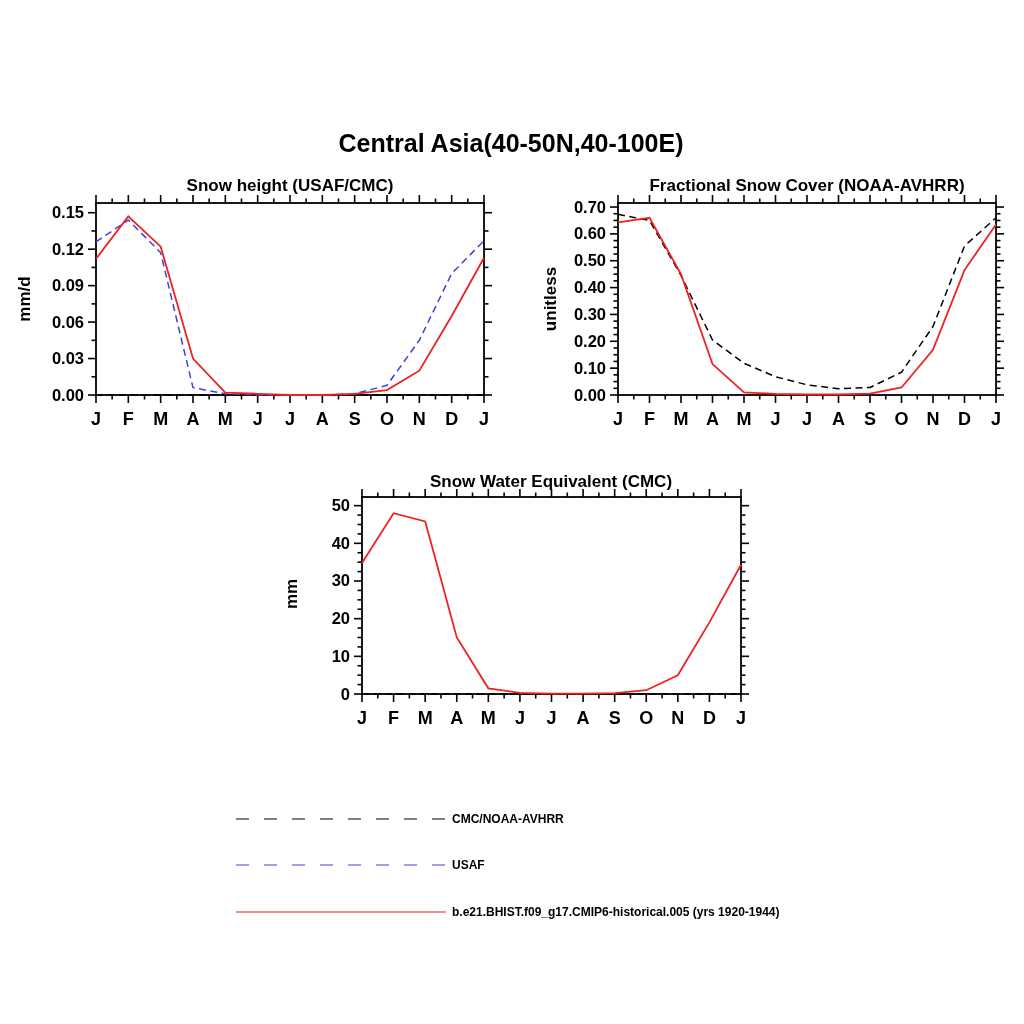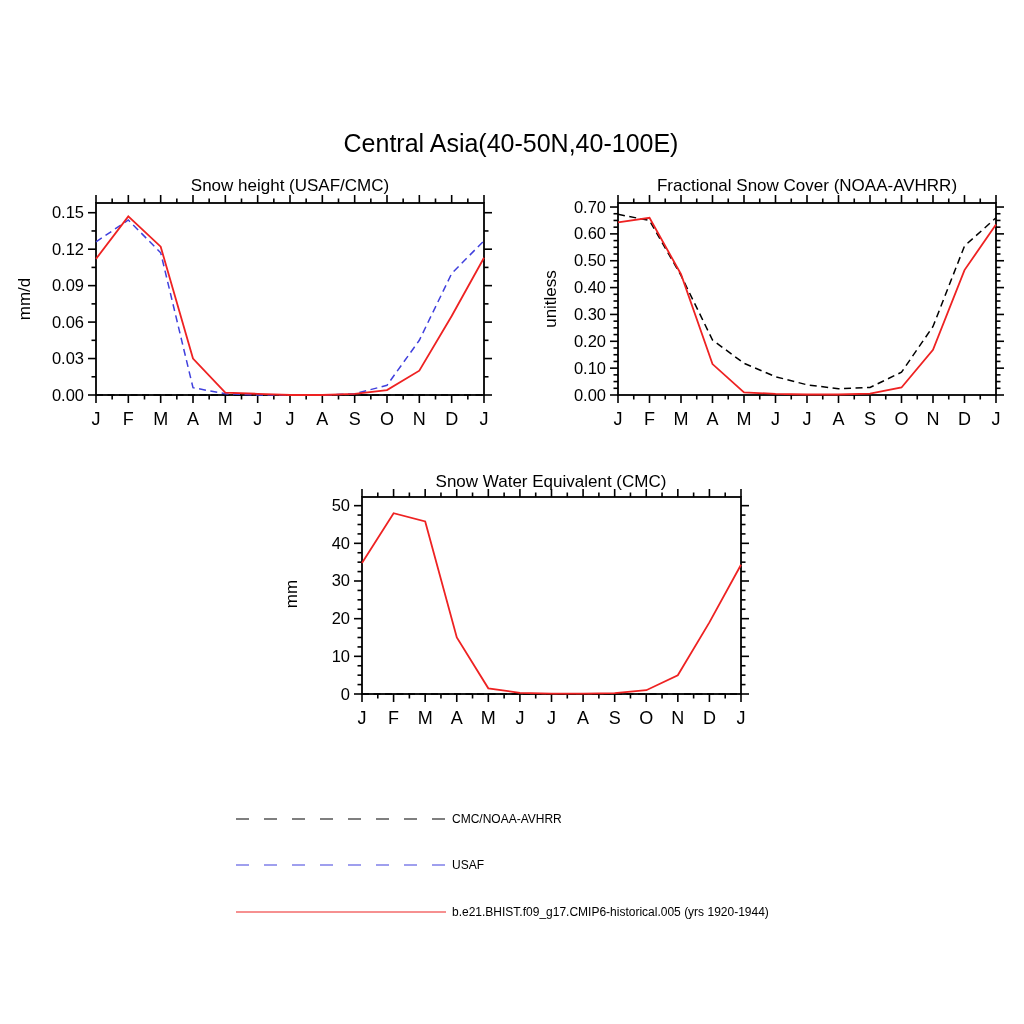--- a/index.html
+++ b/index.html
@@ -1,17 +1,17 @@
 <!DOCTYPE html>
 <html><head>
 <meta charset="utf-8">
 <style>
   html,body{margin:0;padding:0;background:#ffffff;}
   .figure{position:relative;width:1024px;height:1024px;background:#ffffff;
-          font-family:"Liberation Sans", sans-serif;overflow:hidden;}
+          font-family:"Liberation Sans", sans-serif;overflow:hidden;font-weight:bold;}
   svg{position:absolute;left:0;top:0;}
   svg text{fill:#000;}
   .maintitle{font-size:25px;}
   .ptitle{font-size:17px;}
   .ylab{font-size:17px;}
   .ytick{font-size:16.5px;}
   .xtick{font-size:18px;}
   .legtext{font-size:12px;}
 </style>
 </head>

